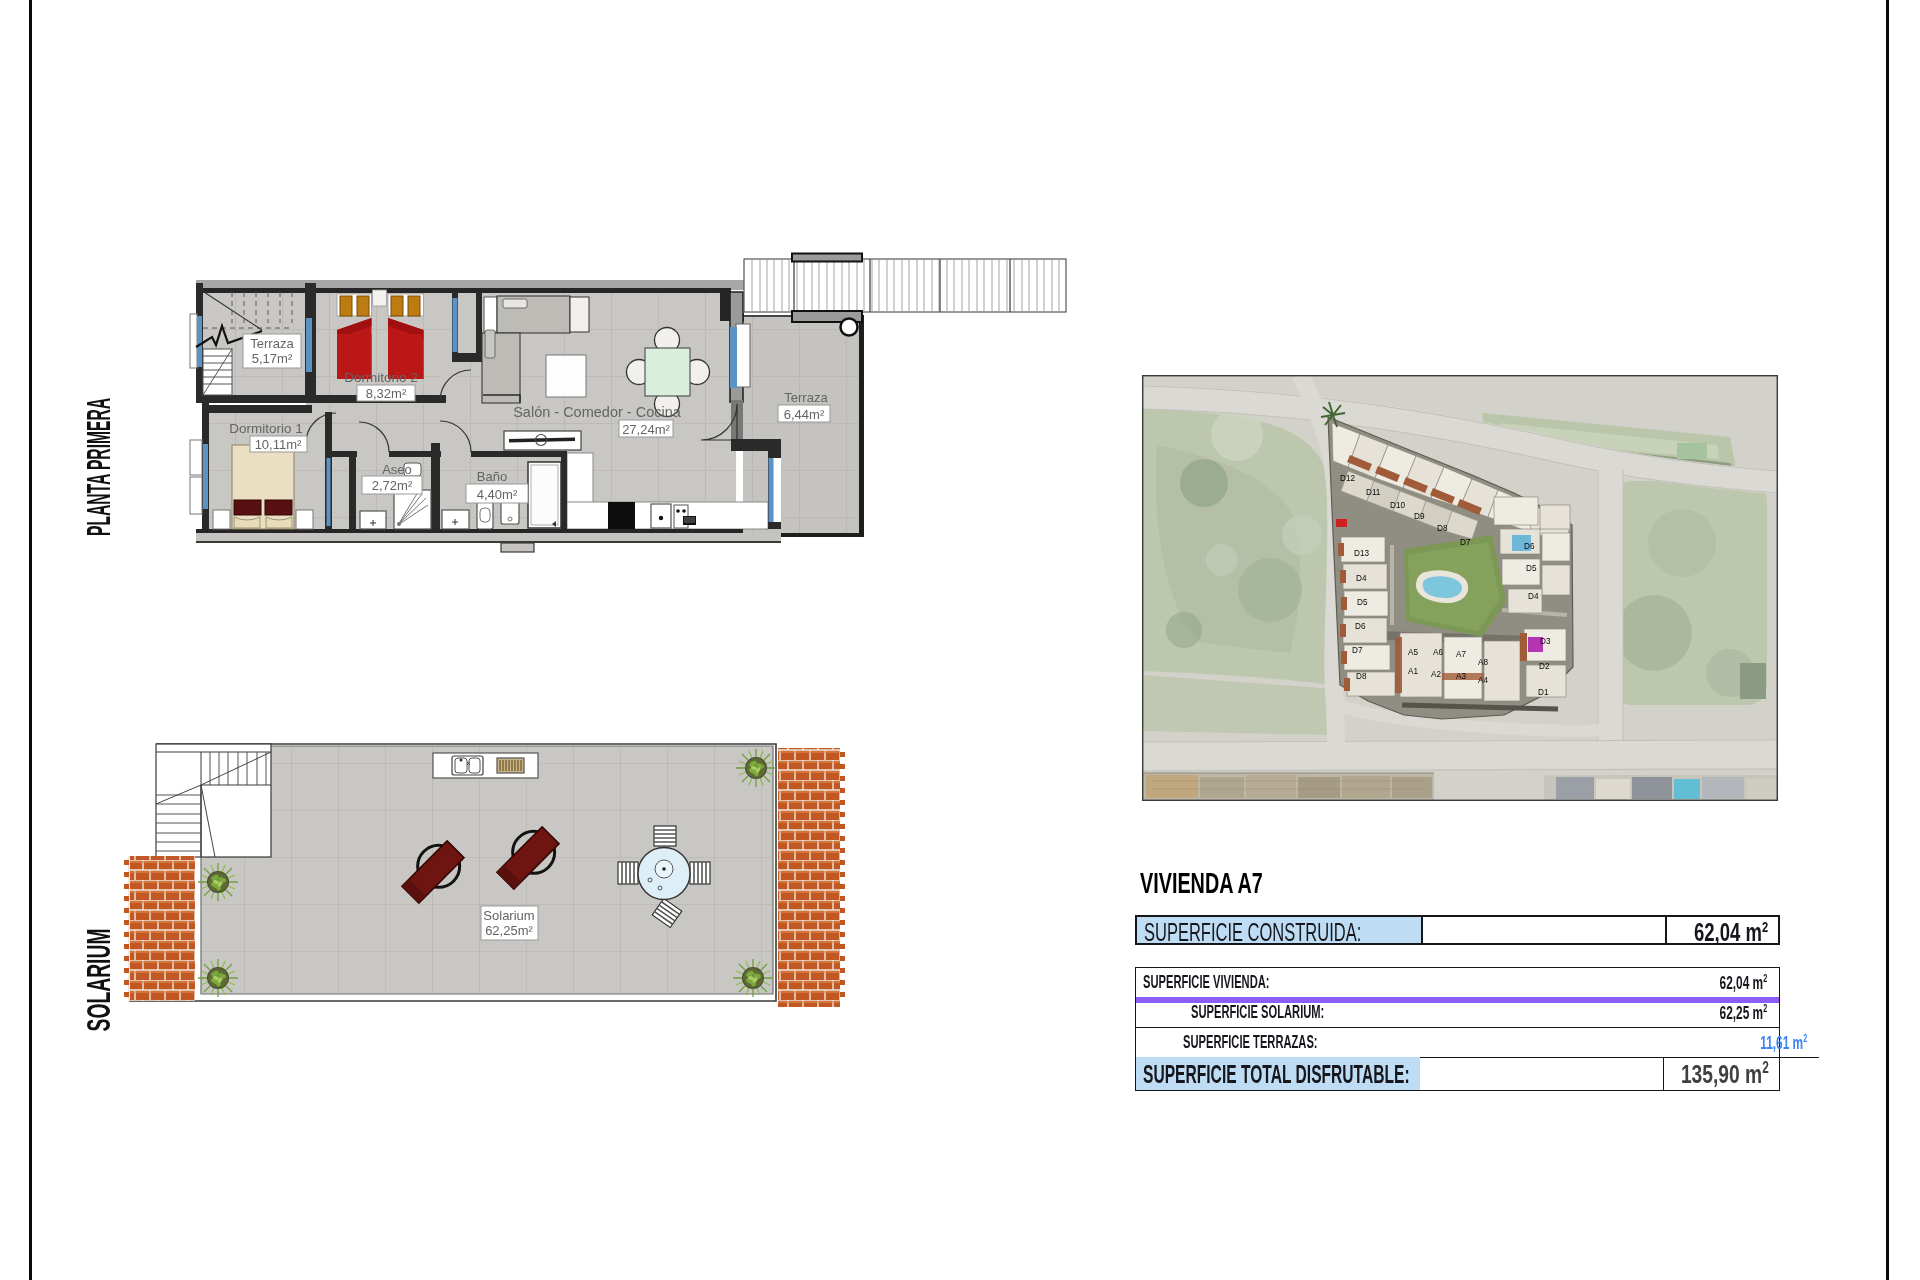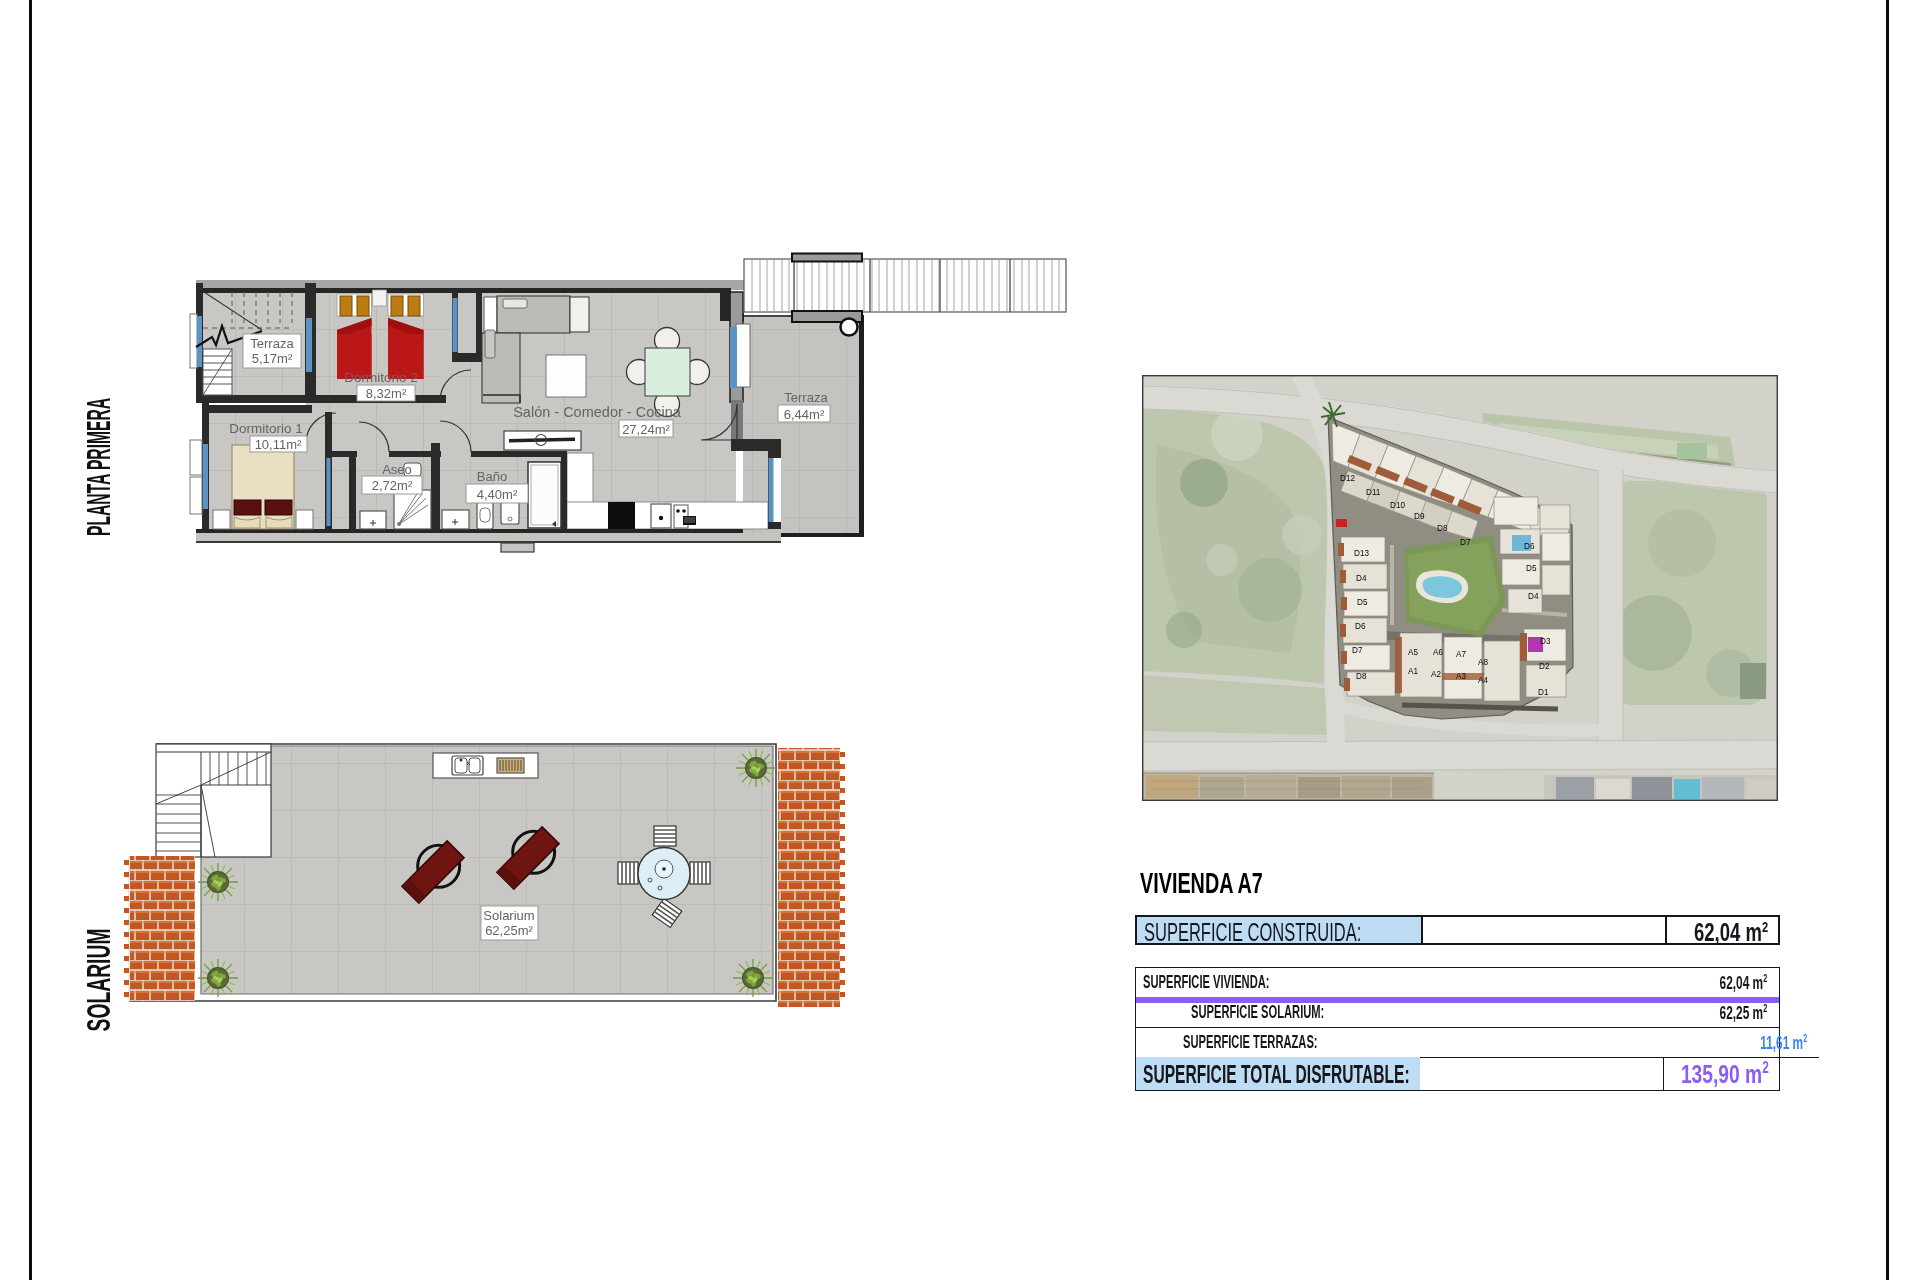--- a/index.html
+++ b/index.html
@@ -668,15 +668,15 @@
     <div class="abs" style="right:12px;top:5px;font-weight:bold;font-size:18px;color:#16161d;"><span class="cond" style="transform-origin:100% 50%;">62,25 m<sup style="font-size:11px;">2</sup></span></div>
   </div>
   <div class="abs" style="left:0;top:59px;width:643px;height:30px;border-bottom:1px solid #16161d;margin-left:40px;">
     <div class="abs" style="left:7px;top:5px;font-weight:bold;font-size:18px;color:#16161d;"><span class="cond" style="transform:scaleX(0.62);">SUPERFICIE TERRAZAS:</span></div>
     <div class="abs" style="right:12px;top:5px;font-weight:bold;font-size:18px;color:#3b82f6;"><span class="cond" style="transform-origin:100% 50%;">11,61 m<sup style="font-size:11px;">2</sup></span></div>
   </div>
   <div class="abs" style="left:0;top:89px;width:643px;height:33px;">
     <div class="abs" style="left:0;top:0;width:284px;height:33px;background:#bedcf3;"></div>
     <div class="abs" style="left:527px;top:0;width:0px;height:33px;border-left:1px solid #16161d;"></div>
     <div class="abs" style="left:7px;top:2px;font-weight:bold;font-size:26px;color:#16161d;"><span class="cond" style="transform:scaleX(0.60);">SUPERFICIE TOTAL DISFRUTABLE:</span></div>
-    <div class="abs" style="right:10px;top:2px;font-weight:bold;font-size:26px;color:#8b5cf6;"><span class="cond" style="transform-origin:100% 50%;transform:scaleX(0.74);">135,90 m<sup style="font-size:16px;">2</sup></span></div>
+    <div class="abs" style="right:10px;top:2px;font-weight:bold;font-size:26px;color:#404040;"><span class="cond" style="transform-origin:100% 50%;transform:scaleX(0.74);">135,90 m<sup style="font-size:16px;">2</sup></span></div>
   </div>
 </div>
 
 </body></html>

